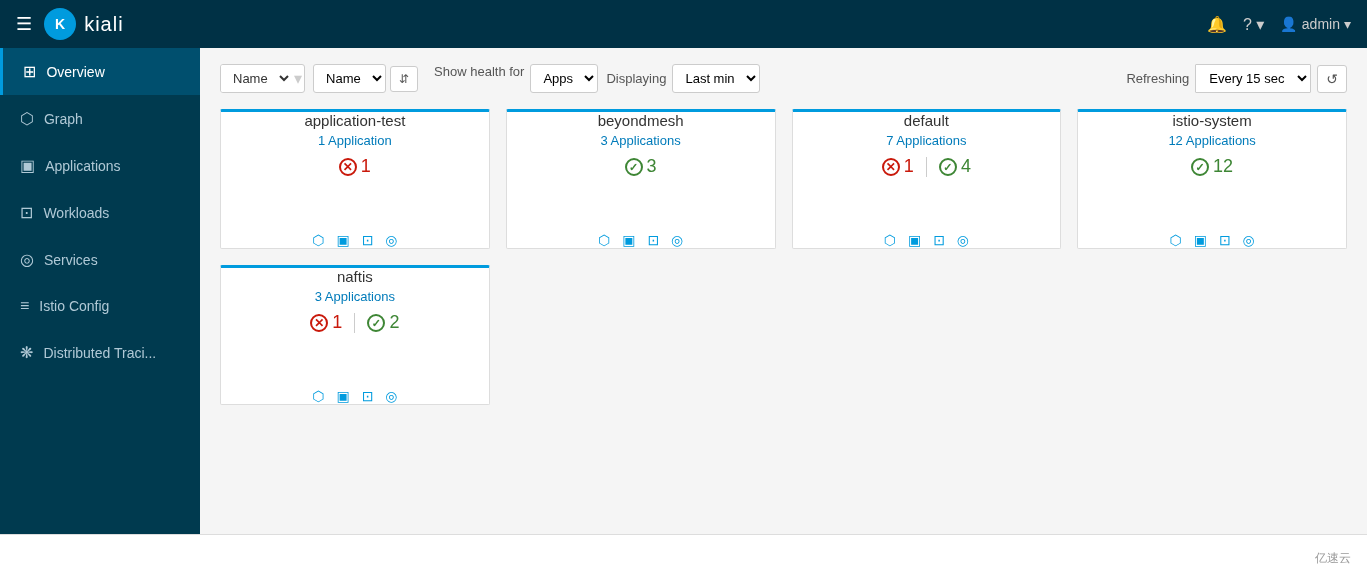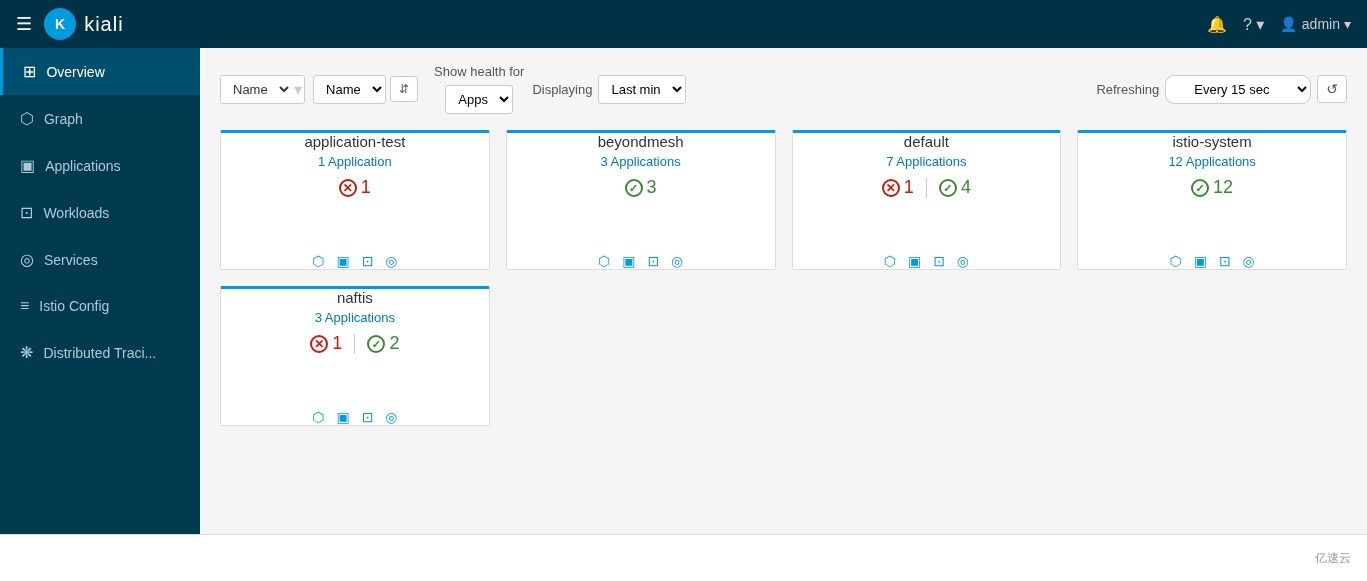--- a/index.html
+++ b/index.html
@@ -76,27 +76,27 @@
       color: #333;
     }
     .filter-input {
       border: 1px solid #ccc; border-radius: 3px;
       padding: 5px 10px; font-size: 13px; outline: none;
       color: #aaa; width: 160px;
     }
     .sort-group { display: flex; align-items: center; gap: 4px; }
     .sort-select { border: 1px solid #ccc; border-radius: 3px; background: #fff; padding: 5px 8px; font-size: 13px; cursor: pointer; outline: none; }
     .sort-btn { border: 1px solid #ccc; border-radius: 3px; background: #fff; padding: 5px 8px; cursor: pointer; font-size: 12px; color: #555; }
-    .health-group { display: flex; align-items: center; gap: 6px; font-size: 13px; color: #555; margin-left: 8px; flex-direction: column; }
+    .health-group { display: flex; align-items: flex-start; gap: 6px; font-size: 13px; color: #555; margin-left: 8px; }
     .health-select { border: 1px solid #ccc; border-radius: 3px; background: #fff; padding: 5px 8px; font-size: 13px; cursor: pointer; outline: none; }
     .displaying-group { display: flex; align-items: center; gap: 6px; font-size: 13px; color: #555; }
     .displaying-select { border: 1px solid #ccc; border-radius: 3px; background: #fff; padding: 5px 8px; font-size: 13px; cursor: pointer; outline: none; }
     .spacer { flex: 1; }
     .refresh-group { display: flex; align-items: center; gap: 6px; font-size: 13px; color: #555; }
-    .refresh-select { border: 1px solid #ccc; border-radius: 9px; background: #fff; padding: 5px 24px; font-size: 13px; cursor: pointer; outline: none; }
+    .refresh-select { border: 1px solid #ccc; border-radius: 1px; background: #fff; padding: 5px 9px; font-size: 13px; cursor: pointer; outline: none; }
     .refresh-btn { border: 1px solid #ccc; border-radius: 3px; background: #fff; padding: 5px 8px; cursor: pointer; font-size: 14px; color: #555; }
 
     
     .cards-grid {
       display: grid;
       grid-template-columns: repeat(4, 1fr);
       gap: 16px;
       margin-bottom: 16px;
     }
     .cards-row2 {

